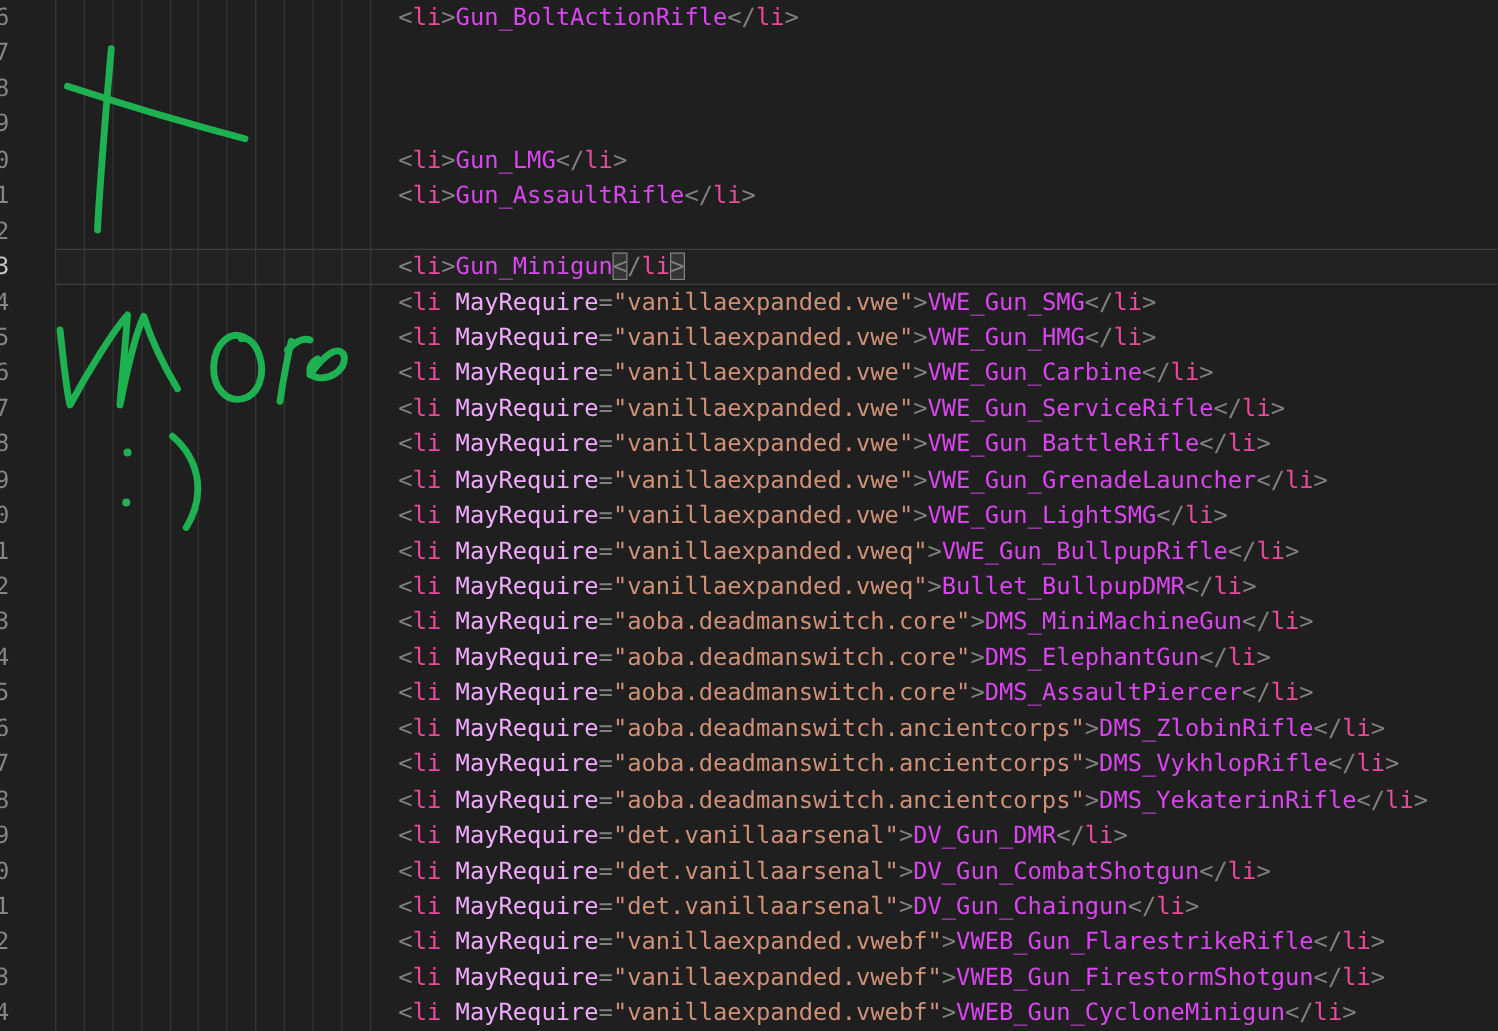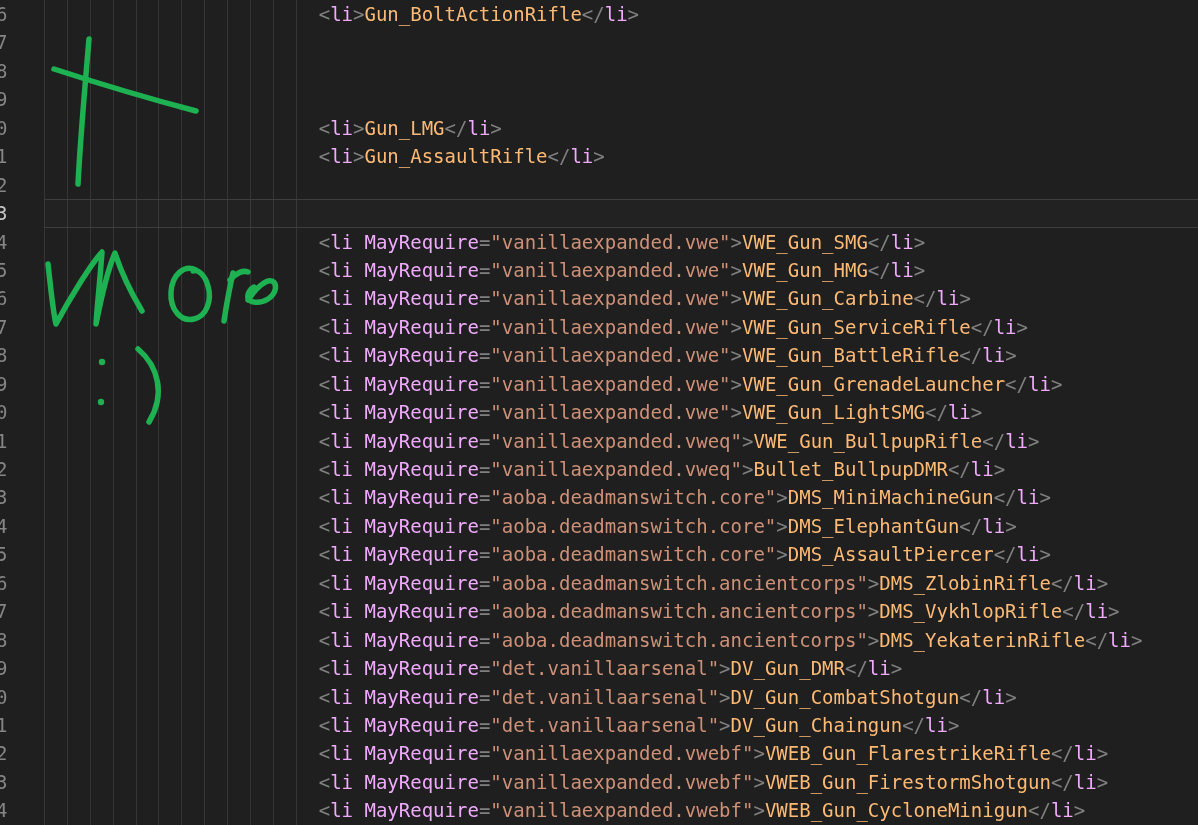--- a/index.html
+++ b/index.html
@@ -18,24 +18,24 @@
   .row.current::before{
     content:"";position:absolute;left:44px;right:0;top:0;bottom:0;
     border-top:1px solid #3e3e3e;border-bottom:1px solid #3e3e3e;
     background:rgba(255,255,255,0.015);pointer-events:none;
   }
   .gutter-digit{
     position:absolute;left:-4px;top:0;color:#858585;font-size:19px;
   }
   .gutter-digit.active{color:#c6c6c6;}
   .tk-p{color:#808080;}
-  .tk-tag{color:#f0abfc;}
+  .tk-tag{color:#ec4899;}
   .tk-attr{color:#f0abfc;}
   .tk-str{color:#ce9178;}
-  .tk-txt{color:#fdba74;}
+  .tk-txt{color:#d946ef;}
   .boxed{
     outline:1px solid #7f7f7f;outline-offset:-1px;
     background:rgba(160,160,160,0.14);
   }
   #annotation-layer{position:absolute;inset:0;z-index:5;pointer-events:none;}
   #annotation-layer path{fill:none;stroke-width:5.5;stroke-linecap:round;stroke-linejoin:round;}
 </style>
 </head>
 <body>
 
@@ -55,21 +55,21 @@
       <div class="indent-guide" style="left: 295.779px; background: rgb(53, 53, 53);"></div>
     </div>
   <div id="rows">
       <div class="row"><span class="gutter-digit">6</span><span><span class="tk-p">&lt;</span><span class="tk-tag">li</span><span class="tk-p">&gt;</span><span class="tk-txt">Gun_BoltActionRifle</span><span class="tk-p">&lt;/</span><span class="tk-tag">li</span><span class="tk-p">&gt;</span></span></div>
       <div class="row"><span class="gutter-digit">7</span></div>
       <div class="row"><span class="gutter-digit">8</span></div>
       <div class="row"><span class="gutter-digit">9</span></div>
       <div class="row"><span class="gutter-digit">0</span><span><span class="tk-p">&lt;</span><span class="tk-tag">li</span><span class="tk-p">&gt;</span><span class="tk-txt">Gun_LMG</span><span class="tk-p">&lt;/</span><span class="tk-tag">li</span><span class="tk-p">&gt;</span></span></div>
       <div class="row"><span class="gutter-digit">1</span><span><span class="tk-p">&lt;</span><span class="tk-tag">li</span><span class="tk-p">&gt;</span><span class="tk-txt">Gun_AssaultRifle</span><span class="tk-p">&lt;/</span><span class="tk-tag">li</span><span class="tk-p">&gt;</span></span></div>
       <div class="row"><span class="gutter-digit">2</span></div>
-      <div class="row current"><span class="gutter-digit active">3</span></div>
+      <div class="row current"><span class="gutter-digit active">3</span><span><span class="tk-p">&lt;</span><span class="tk-tag">li</span><span class="tk-p">&gt;</span><span class="tk-txt">Gun_Minigun</span><span class="tk-p boxed">&lt;</span><span class="tk-p">/</span><span class="tk-tag">li</span><span class="tk-p boxed">&gt;</span></span></div>
       <div class="row"><span class="gutter-digit">4</span><span><span class="tk-p">&lt;</span><span class="tk-tag">li</span><span class="tk-txt"> </span><span class="tk-attr">MayRequire</span><span class="tk-p">=</span><span class="tk-str">"vanillaexpanded.vwe"</span><span class="tk-p">&gt;</span><span class="tk-txt">VWE_Gun_SMG</span><span class="tk-p">&lt;/</span><span class="tk-tag">li</span><span class="tk-p">&gt;</span></span></div>
       <div class="row"><span class="gutter-digit">5</span><span><span class="tk-p">&lt;</span><span class="tk-tag">li</span><span class="tk-txt"> </span><span class="tk-attr">MayRequire</span><span class="tk-p">=</span><span class="tk-str">"vanillaexpanded.vwe"</span><span class="tk-p">&gt;</span><span class="tk-txt">VWE_Gun_HMG</span><span class="tk-p">&lt;/</span><span class="tk-tag">li</span><span class="tk-p">&gt;</span></span></div>
       <div class="row"><span class="gutter-digit">6</span><span><span class="tk-p">&lt;</span><span class="tk-tag">li</span><span class="tk-txt"> </span><span class="tk-attr">MayRequire</span><span class="tk-p">=</span><span class="tk-str">"vanillaexpanded.vwe"</span><span class="tk-p">&gt;</span><span class="tk-txt">VWE_Gun_Carbine</span><span class="tk-p">&lt;/</span><span class="tk-tag">li</span><span class="tk-p">&gt;</span></span></div>
       <div class="row"><span class="gutter-digit">7</span><span><span class="tk-p">&lt;</span><span class="tk-tag">li</span><span class="tk-txt"> </span><span class="tk-attr">MayRequire</span><span class="tk-p">=</span><span class="tk-str">"vanillaexpanded.vwe"</span><span class="tk-p">&gt;</span><span class="tk-txt">VWE_Gun_ServiceRifle</span><span class="tk-p">&lt;/</span><span class="tk-tag">li</span><span class="tk-p">&gt;</span></span></div>
       <div class="row"><span class="gutter-digit">8</span><span><span class="tk-p">&lt;</span><span class="tk-tag">li</span><span class="tk-txt"> </span><span class="tk-attr">MayRequire</span><span class="tk-p">=</span><span class="tk-str">"vanillaexpanded.vwe"</span><span class="tk-p">&gt;</span><span class="tk-txt">VWE_Gun_BattleRifle</span><span class="tk-p">&lt;/</span><span class="tk-tag">li</span><span class="tk-p">&gt;</span></span></div>
       <div class="row"><span class="gutter-digit">9</span><span><span class="tk-p">&lt;</span><span class="tk-tag">li</span><span class="tk-txt"> </span><span class="tk-attr">MayRequire</span><span class="tk-p">=</span><span class="tk-str">"vanillaexpanded.vwe"</span><span class="tk-p">&gt;</span><span class="tk-txt">VWE_Gun_GrenadeLauncher</span><span class="tk-p">&lt;/</span><span class="tk-tag">li</span><span class="tk-p">&gt;</span></span></div>
       <div class="row"><span class="gutter-digit">0</span><span><span class="tk-p">&lt;</span><span class="tk-tag">li</span><span class="tk-txt"> </span><span class="tk-attr">MayRequire</span><span class="tk-p">=</span><span class="tk-str">"vanillaexpanded.vwe"</span><span class="tk-p">&gt;</span><span class="tk-txt">VWE_Gun_LightSMG</span><span class="tk-p">&lt;/</span><span class="tk-tag">li</span><span class="tk-p">&gt;</span></span></div>
       <div class="row"><span class="gutter-digit">1</span><span><span class="tk-p">&lt;</span><span class="tk-tag">li</span><span class="tk-txt"> </span><span class="tk-attr">MayRequire</span><span class="tk-p">=</span><span class="tk-str">"vanillaexpanded.vweq"</span><span class="tk-p">&gt;</span><span class="tk-txt">VWE_Gun_BullpupRifle</span><span class="tk-p">&lt;/</span><span class="tk-tag">li</span><span class="tk-p">&gt;</span></span></div>
       <div class="row"><span class="gutter-digit">2</span><span><span class="tk-p">&lt;</span><span class="tk-tag">li</span><span class="tk-txt"> </span><span class="tk-attr">MayRequire</span><span class="tk-p">=</span><span class="tk-str">"vanillaexpanded.vweq"</span><span class="tk-p">&gt;</span><span class="tk-txt">Bullet_BullpupDMR</span><span class="tk-p">&lt;/</span><span class="tk-tag">li</span><span class="tk-p">&gt;</span></span></div>
       <div class="row"><span class="gutter-digit">3</span><span><span class="tk-p">&lt;</span><span class="tk-tag">li</span><span class="tk-txt"> </span><span class="tk-attr">MayRequire</span><span class="tk-p">=</span><span class="tk-str">"aoba.deadmanswitch.core"</span><span class="tk-p">&gt;</span><span class="tk-txt">DMS_MiniMachineGun</span><span class="tk-p">&lt;/</span><span class="tk-tag">li</span><span class="tk-p">&gt;</span></span></div>

